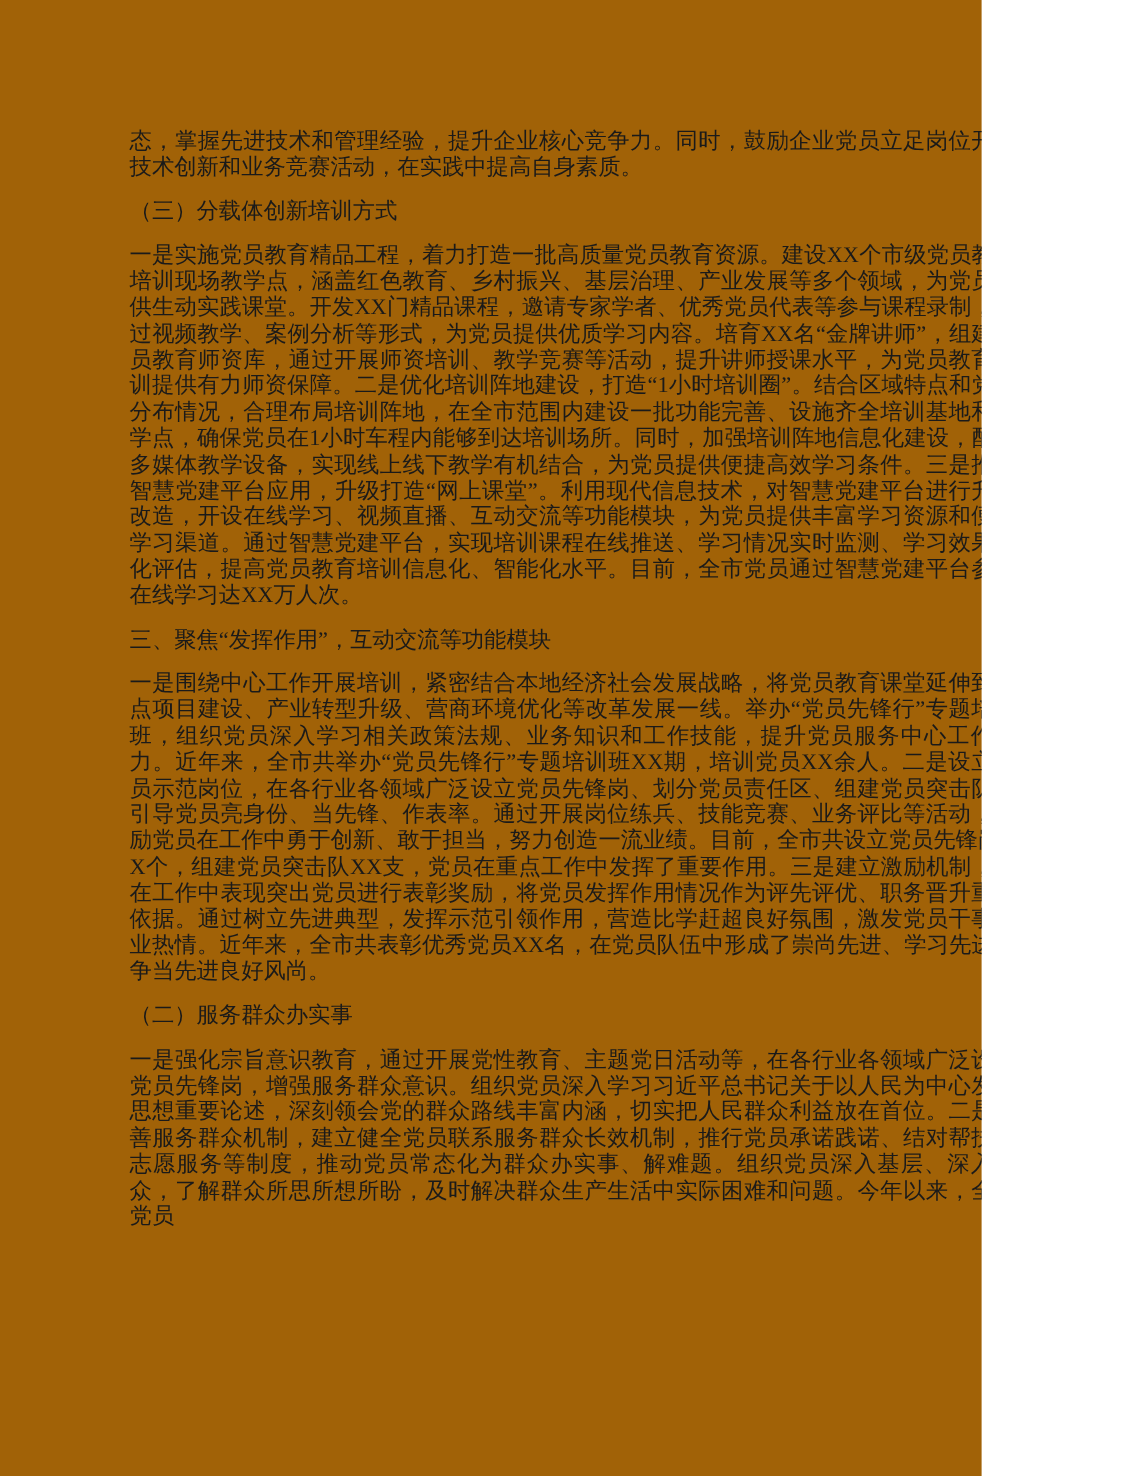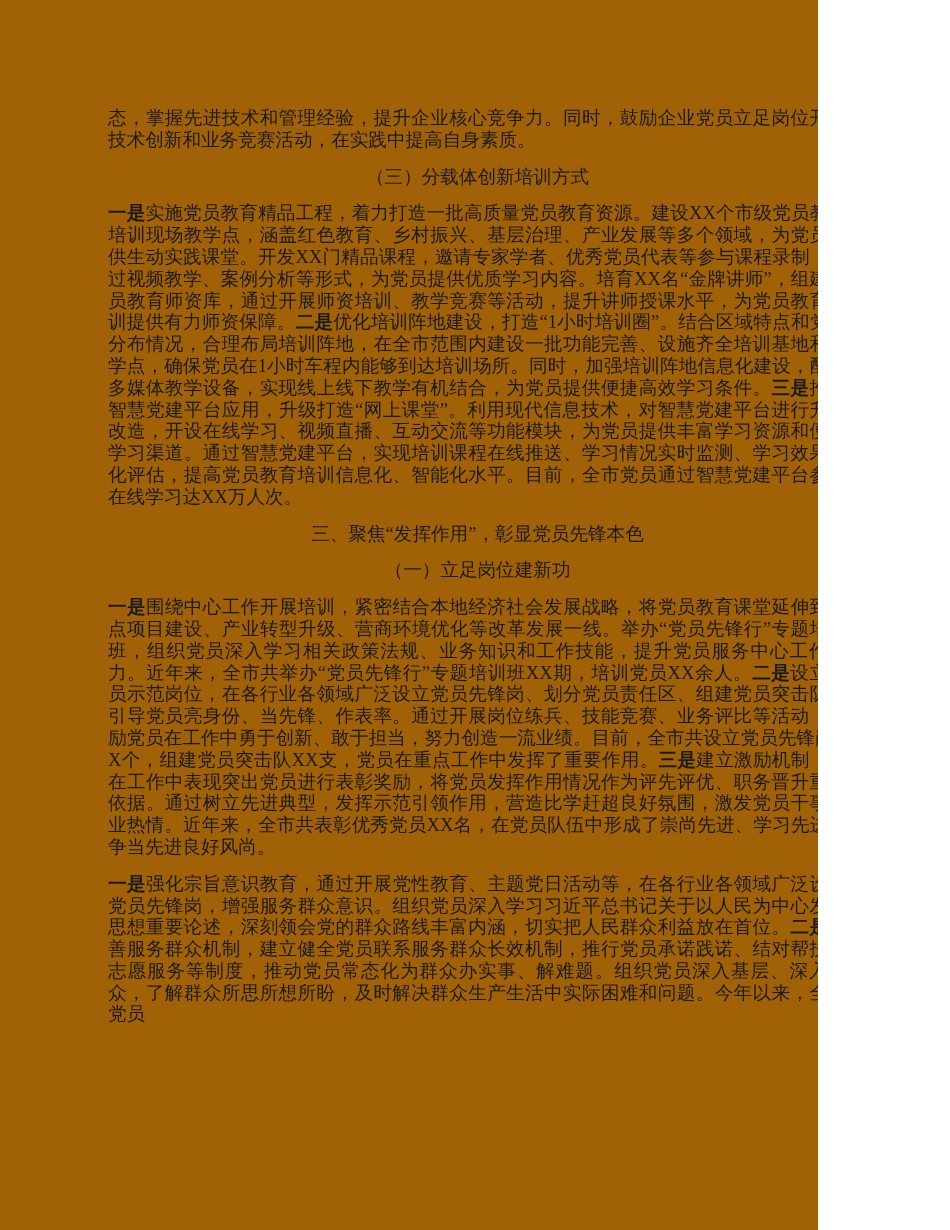--- a/index.html
+++ b/index.html
@@ -24,32 +24,32 @@
   }
   .doc p {
     margin: 0 0 15px 0;
     font-size: 18.6px;
     line-height: 21.8px;
     text-align: justify;
     text-justify: inter-ideograph;
     word-break: break-all;
   }
   .doc p.heading {
-    text-align: center;
+    text-align: left;
   }
   .doc span.b {
-    font-weight: 700;
+    font-weight: 400;
   }
 </style>
 </head>
 <body>
 
 <div class="page">
   <div class="doc" id="doc-content" style="color: rgb(26, 26, 26);">
       <p class="body"><span>态，掌握先进技术和管理经验，提升企业核心竞争力。同时，鼓励企业党员立足岗位开展技术创新和业务竞赛活动，在实践中提高自身素质。</span></p>
       <p class="heading"><span>（三）分载体创新培训方式</span></p>
       <p class="body"><span class="b">一是</span><span>实施党员教育精品工程，着力打造一批高质量党员教育资源。建设XX个市级党员教育培训现场教学点，涵盖红色教育、乡村振兴、基层治理、产业发展等多个领域，为党员提供生动实践课堂。开发XX门精品课程，邀请专家学者、优秀党员代表等参与课程录制，通过视频教学、案例分析等形式，为党员提供优质学习内容。培育XX名“金牌讲师”，组建党员教育师资库，通过开展师资培训、教学竞赛等活动，提升讲师授课水平，为党员教育培训提供有力师资保障。</span><span class="b">二是</span><span>优化培训阵地建设，打造“1小时培训圈”。结合区域特点和党员分布情况，合理布局培训阵地，在全市范围内建设一批功能完善、设施齐全培训基地和教学点，确保党员在1小时车程内能够到达培训场所。同时，加强培训阵地信息化建设，配备多媒体教学设备，实现线上线下教学有机结合，为党员提供便捷高效学习条件。</span><span class="b">三是</span><span>推进智慧党建平台应用，升级打造“网上课堂”。利用现代信息技术，对智慧党建平台进行升级改造，开设在线学习、视频直播、互动交流等功能模块，为党员提供丰富学习资源和便捷学习渠道。通过智慧党建平台，实现培训课程在线推送、学习情况实时监测、学习效果量化评估，提高党员教育培训信息化、智能化水平。目前，全市党员通过智慧党建平台参与在线学习达XX万人次。</span></p>
-      <p class="heading"><span>三、聚焦“发挥作用”，彰显党员先锋本色</span></p>
-      <p class="heading"><span>（一）立足岗位建新功</span></p>
+      <p class="heading"><span>三、聚焦“发挥作用”，互动交流等功能模块</span></p>
       <p class="body"><span class="b">一是</span><span>围绕中心工作开展培训，紧密结合本地经济社会发展战略，将党员教育课堂延伸到重点项目建设、产业转型升级、营商环境优化等改革发展一线。举办“党员先锋行”专题培训班，组织党员深入学习相关政策法规、业务知识和工作技能，提升党员服务中心工作能力。近年来，全市共举办“党员先锋行”专题培训班XX期，培训党员XX余人。</span><span class="b">二是</span><span>设立党员示范岗位，在各行业各领域广泛设立党员先锋岗、划分党员责任区、组建党员突击队，引导党员亮身份、当先锋、作表率。通过开展岗位练兵、技能竞赛、业务评比等活动，激励党员在工作中勇于创新、敢于担当，努力创造一流业绩。目前，全市共设立党员先锋岗XX个，组建党员突击队XX支，党员在重点工作中发挥了重要作用。</span><span class="b">三是</span><span>建立激励机制，对在工作中表现突出党员进行表彰奖励，将党员发挥作用情况作为评先评优、职务晋升重要依据。通过树立先进典型，发挥示范引领作用，营造比学赶超良好氛围，激发党员干事创业热情。近年来，全市共表彰优秀党员XX名，在党员队伍中形成了崇尚先进、学习先进、争当先进良好风尚。</span></p>
+      <p class="heading"><span>（二）服务群众办实事</span></p>
       <p class="body"><span class="b">一是</span><span>强化宗旨意识教育，通过开展党性教育、主题党日活动等，在各行业各领域广泛设立党员先锋岗，增强服务群众意识。组织党员深入学习习近平总书记关于以人民为中心发展思想重要论述，深刻领会党的群众路线丰富内涵，切实把人民群众利益放在首位。</span><span class="b">二是</span><span>完善服务群众机制，建立健全党员联系服务群众长效机制，推行党员承诺践诺、结对帮扶、志愿服务等制度，推动党员常态化为群众办实事、解难题。组织党员深入基层、深入群众，了解群众所思所想所盼，及时解决群众生产生活中实际困难和问题。今年以来，全市党员</span></p>
     </div>
 </div>
 
 </body></html>

